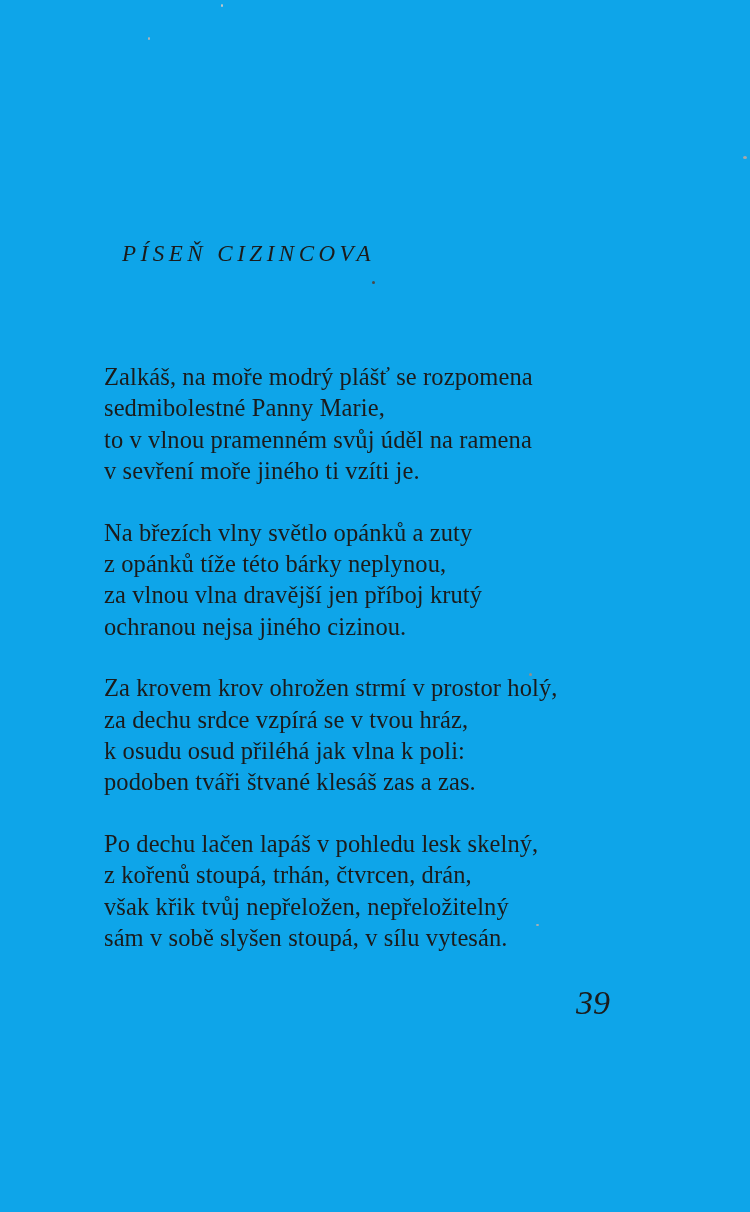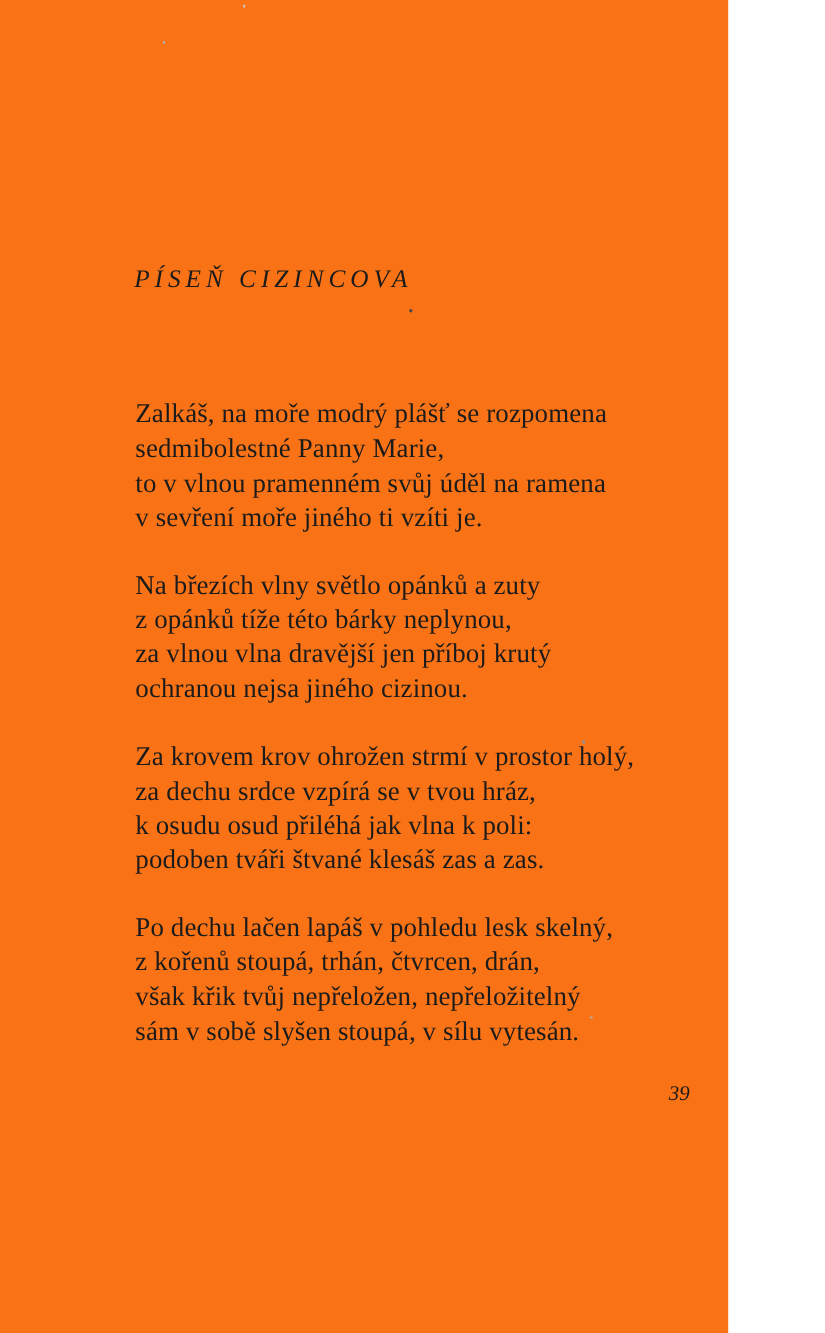--- a/index.html
+++ b/index.html
@@ -2,57 +2,57 @@
 <html><head>
 <meta charset="utf-8">
 <style>
   html, body {
     margin: 0;
     padding: 0;
     background: #ffffff;
   }
   .page {
     position: relative;
-    width: 662px;
+    width: 750px;
     height: 1212px;
-    background: #f97316;
+    background: #0ea5e9;
     overflow: hidden;
     font-family: "Liberation Serif", serif;
     color: #1b1b1b;
   }
   .title {
     position: absolute;
     left: 122px;
     top: 241px;
     font-style: italic;
     font-weight: 400;
     font-size: 23px;
     letter-spacing: 4.5px;
     white-space: nowrap;
   }
   .poem {
     position: absolute;
-    left: 123px;
+    left: 104px;
     top: 361px;
     font-size: 24.5px;
     line-height: 31.4px;
     letter-spacing: 0.1px;
   }
   .stanza {
     margin: 0 0 30px 0;
   }
   .line {
     white-space: nowrap;
   }
   .page-number {
     position: absolute;
-    left: 608px;
+    left: 576px;
     top: 984px;
     font-style: italic;
-    font-size: 19px;
+    font-size: 34px;
   }
   .speck {
     position: absolute;
     border-radius: 50%;
   }
   .speck.s1 { left: 221px; top: 4px;   width: 2px; height: 3px; background: #c9c9c9; }
   .speck.s2 { left: 148px; top: 37px;  width: 2px; height: 3px; background: #b5b5b5; }
   .speck.s3 { left: 372px; top: 281px; width: 3px; height: 3px; background: #4a4a4a; }
   .speck.s4 { left: 743px; top: 156px; width: 4px; height: 3px; background: #a8a8a8; }
   .speck.s5 { left: 529px; top: 673px; width: 3px; height: 3px; background: #8f8f8f; }

